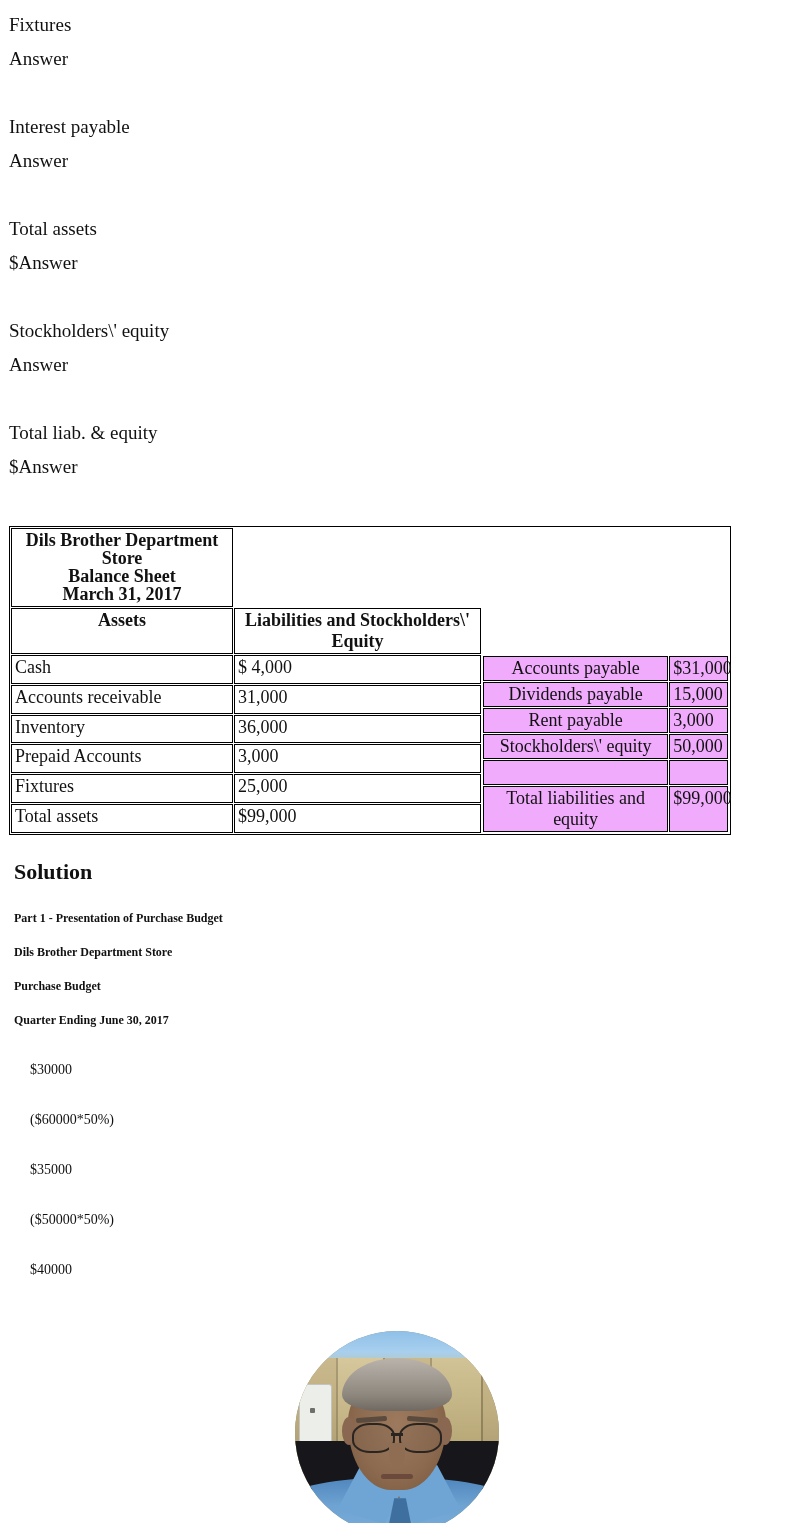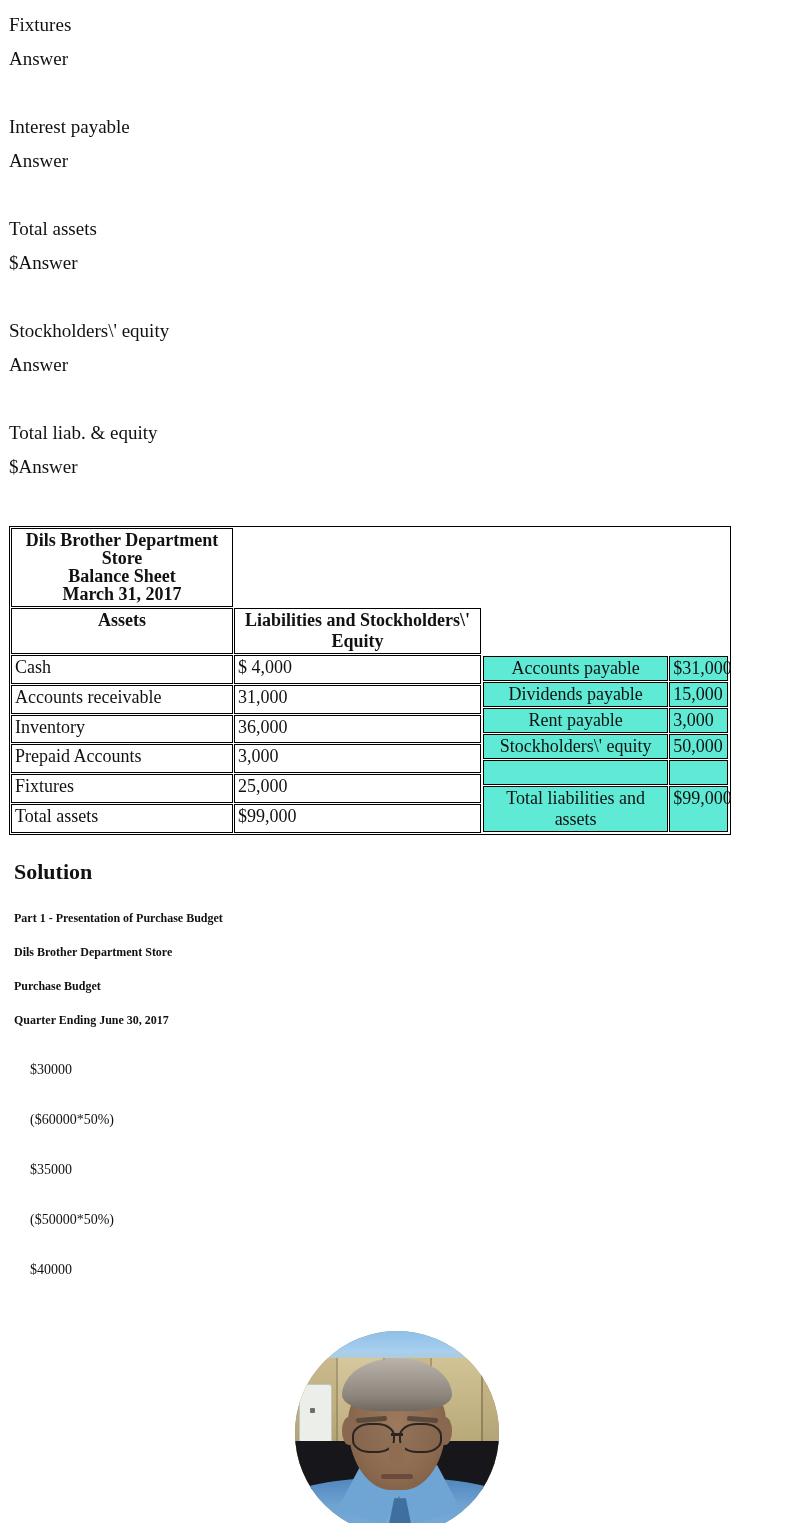--- a/index.html
+++ b/index.html
@@ -80,21 +80,21 @@
     border-collapse: separate;
     border-spacing: 1px;
     width: 100%;
     font-size: 18px;
     line-height: 21px;
     table-layout: fixed;
   }
   table.inner td {
     border: 1px solid #000000;
     padding: 1px 3px;
-    background: #5eead4;
+    background: #f0abfc;
     margin-top: 8px;
   }
   table.inner td.inner-label {
     text-align: center;
     width: 175px;
   }
   table.inner td.inner-val {
     width: 50px;
     text-align: left;
   }
@@ -325,21 +325,21 @@
                 </tr>
                 <tr>
                   <td class="inner-label">Stockholders\' equity</td>
                   <td class="inner-val">50,000</td>
                 </tr>
                 <tr>
                   <td class="inner-label blankcell"></td>
                   <td class="inner-val blankcell"></td>
                 </tr>
                 <tr>
-                  <td class="inner-label">Total liabilities and assets</td>
+                  <td class="inner-label">Total liabilities and equity</td>
                   <td class="inner-val">$99,000</td>
                 </tr>
               </tbody>
             </table>
           </td>
         </tr>
 
         <tr>
           <td class="col-label">Accounts receivable</td>
           <td class="col-val">31,000</td>

